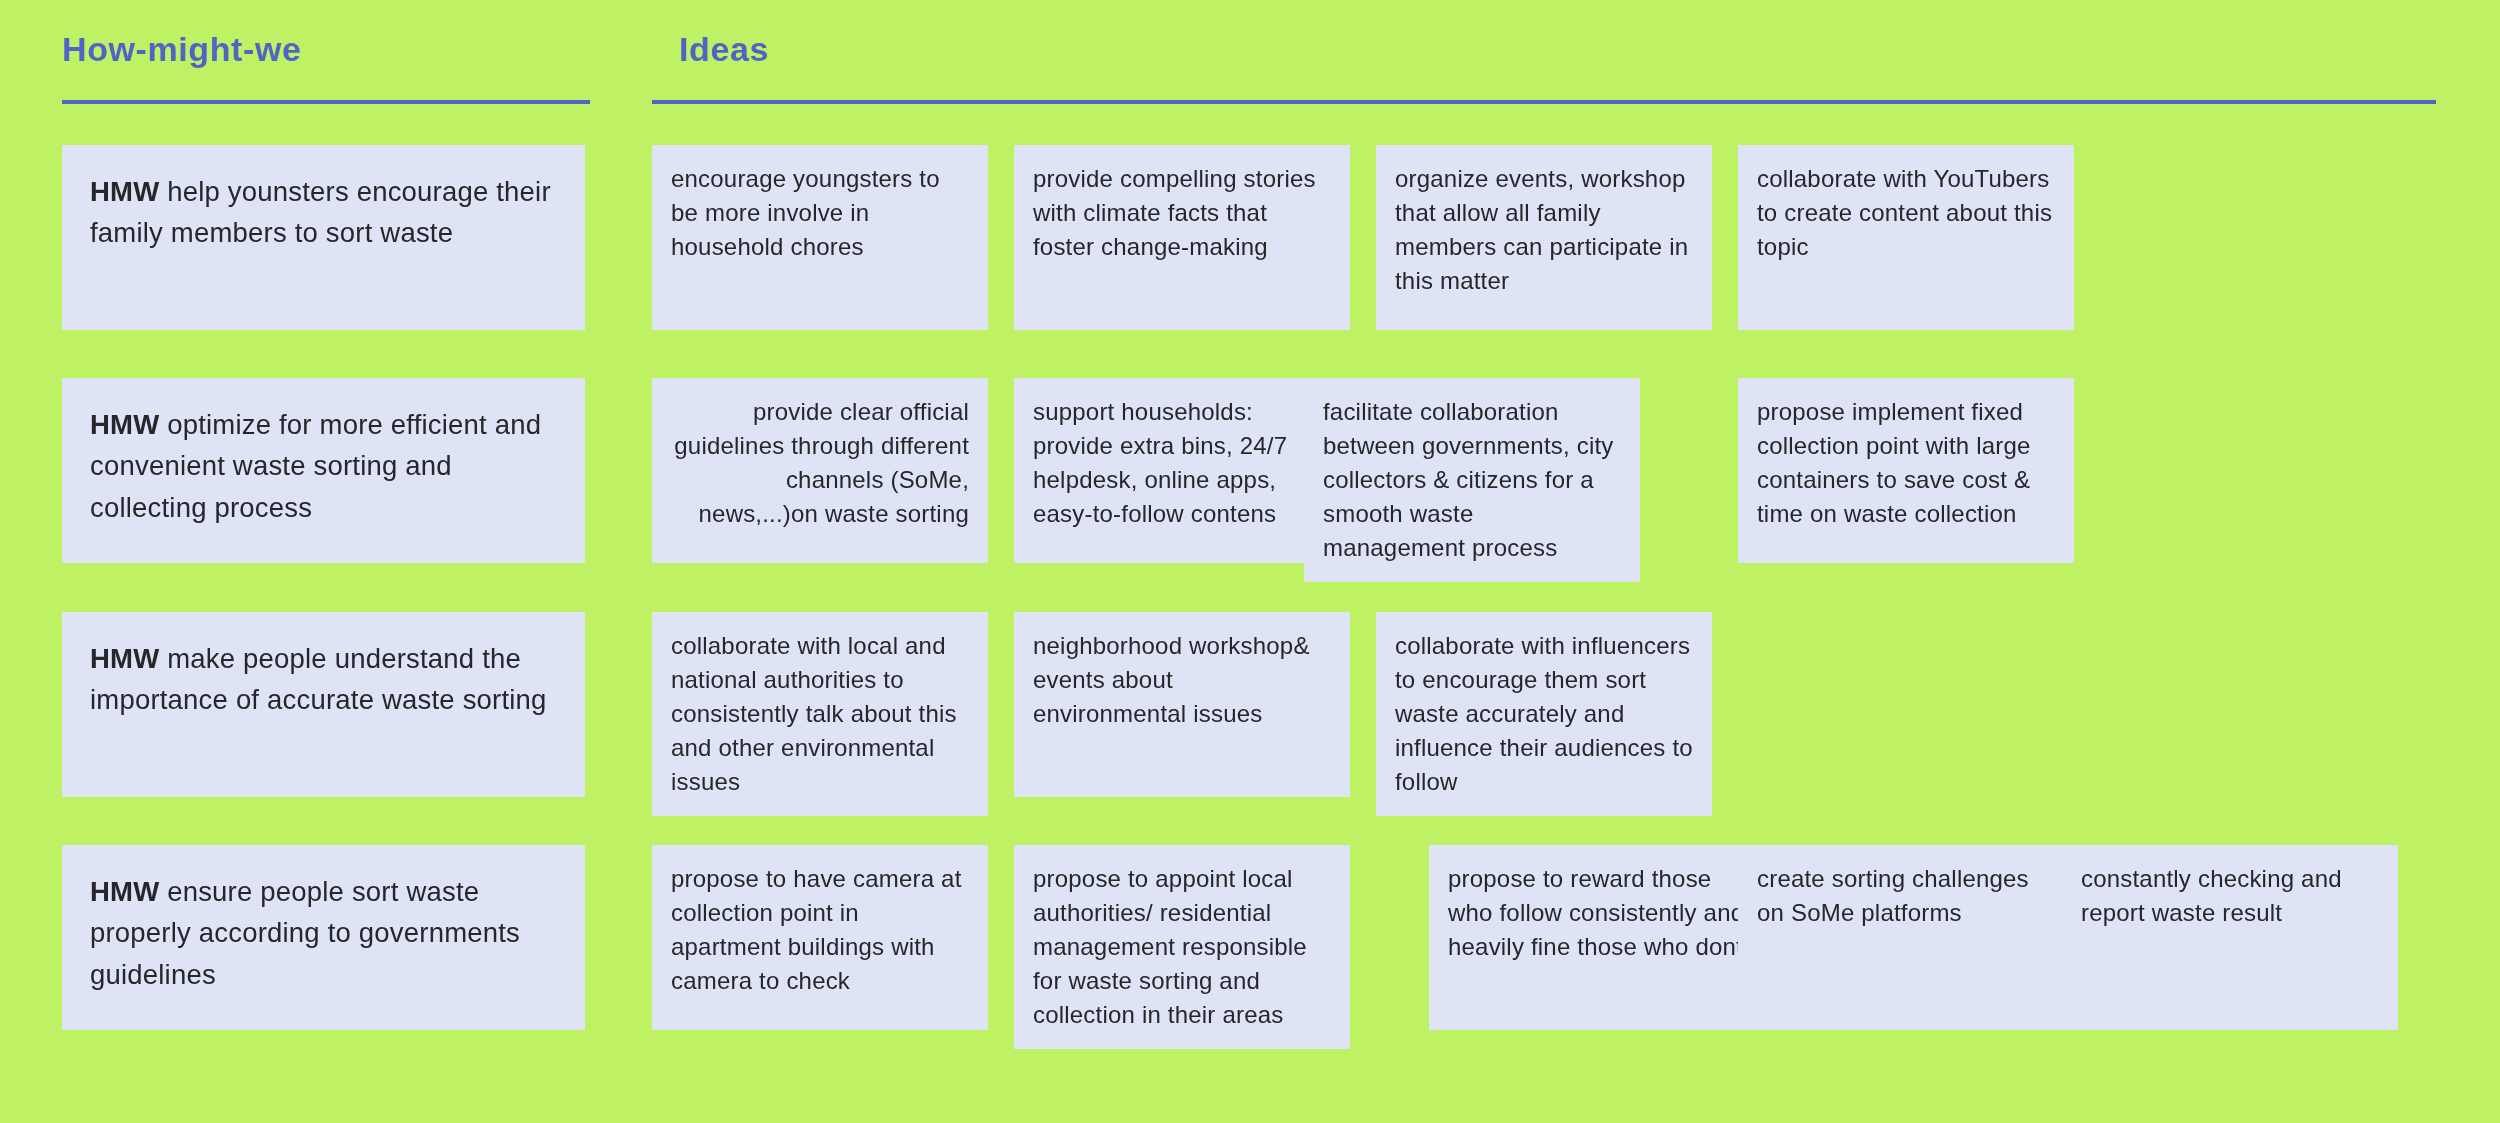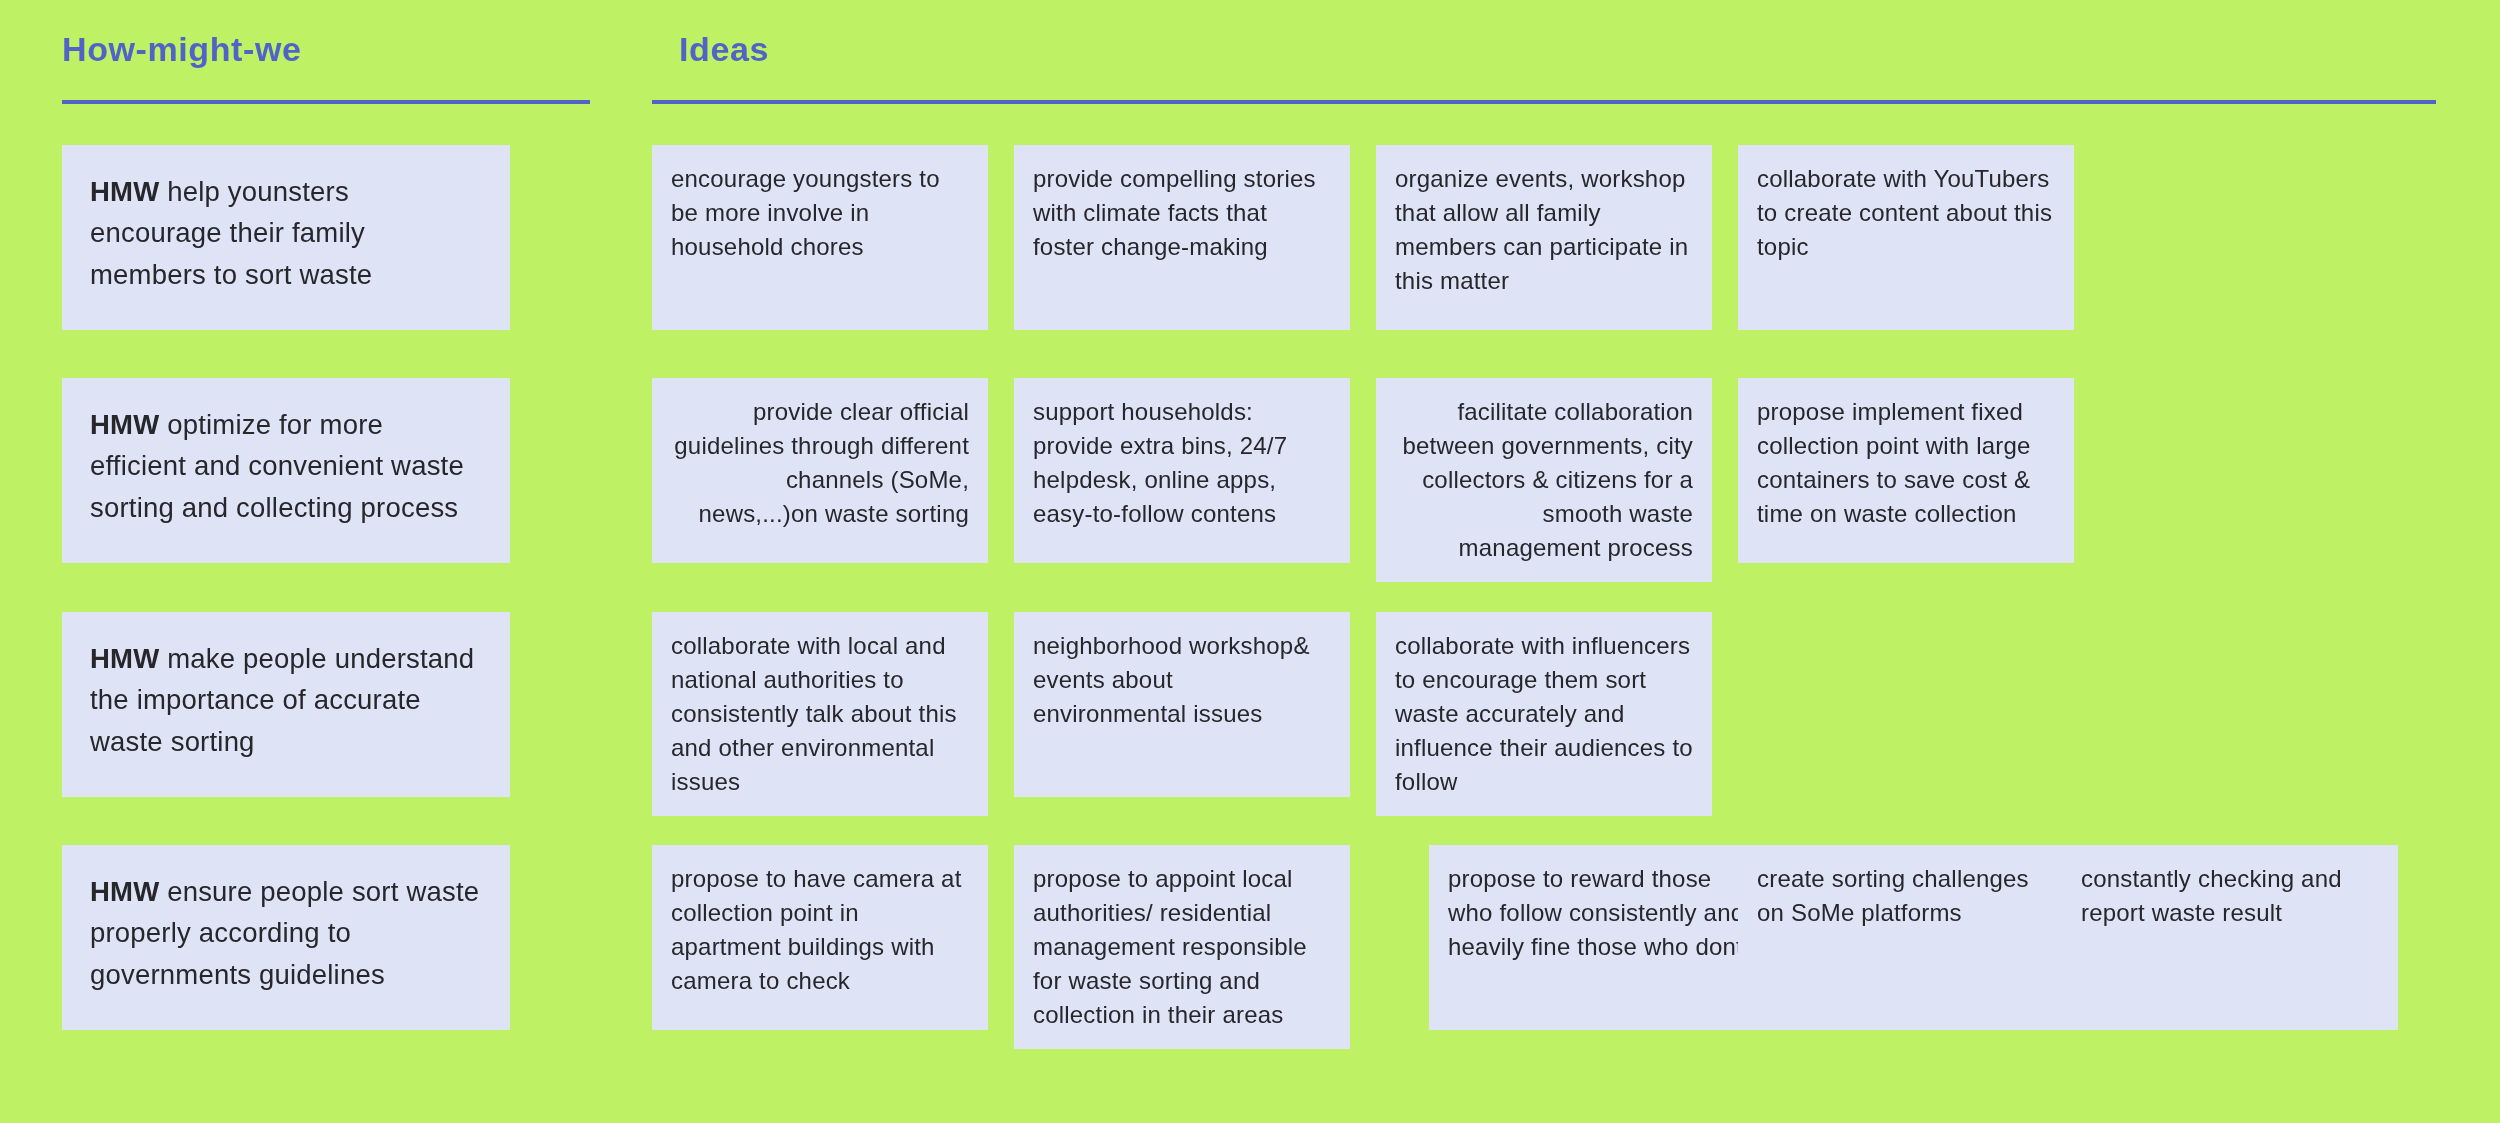--- a/index.html
+++ b/index.html
@@ -35,21 +35,21 @@
 
   .card {
     position: absolute;
     top: 0;
     background: #dfe3f6;
     box-sizing: border-box;
     min-height: 185px;
   }
   .hmw-card {
     left: 0;
-    width: 448px;
+    width: 523px;
     padding: 26px 28px;
     font-size: 27.5px;
     line-height: 1.5;
     letter-spacing: 0.2px;
   }
   .hmw-card b { font-weight: 700; }
   .idea-card {
     width: 336px;
     padding: 17px 19px;
     font-size: 24px;
@@ -70,21 +70,21 @@
         <div class="card hmw-card"><b>HMW</b> <span>help younsters encourage their family members to sort waste</span></div>
         <div class="card idea-card" style="left: 590px;">encourage youngsters to be more involve in household chores</div>
         <div class="card idea-card" style="left: 952px;">provide compelling stories with climate facts that foster change-making</div>
         <div class="card idea-card" style="left: 1314px;">organize events, workshop that allow all family members can participate in this matter</div>
         <div class="card idea-card" style="left: 1676px;">collaborate with YouTubers to create content about this topic</div>
       </div>
       <div class="row" style="top: 378px;">
         <div class="card hmw-card"><b>HMW</b> <span>optimize for more efficient and convenient waste sorting and collecting process</span></div>
         <div class="card idea-card" style="left: 590px; text-align: right;">provide clear official guidelines through different channels (SoMe, news,...)on waste sorting</div>
         <div class="card idea-card" style="left: 952px;">support households: provide extra bins, 24/7 helpdesk, online apps, easy-to-follow contens</div>
-        <div class="card idea-card" style="left: 1314px; text-align: right;">facilitate collaboration between governments, city collectors &amp; citizens for a smooth waste management process</div>
+        <div class="card idea-card" style="left: 1242px;">facilitate collaboration between governments, city collectors &amp; citizens for a smooth waste management process</div>
         <div class="card idea-card" style="left: 1676px;">propose implement fixed collection point with large containers to save cost &amp; time on waste collection</div>
       </div>
       <div class="row" style="top: 612px;">
         <div class="card hmw-card"><b>HMW</b> <span>make people understand the importance of accurate waste sorting</span></div>
         <div class="card idea-card" style="left: 590px;">collaborate with local and national authorities to consistently talk about this and other environmental issues</div>
         <div class="card idea-card" style="left: 952px;">neighborhood workshop&amp; events about environmental issues</div>
         <div class="card idea-card" style="left: 1314px;">collaborate with influencers to encourage them sort waste accurately and influence their audiences to follow</div>
       </div>
       <div class="row" style="top: 845px;">
         <div class="card hmw-card"><b>HMW</b> <span>ensure people sort waste properly according to governments guidelines</span></div>

